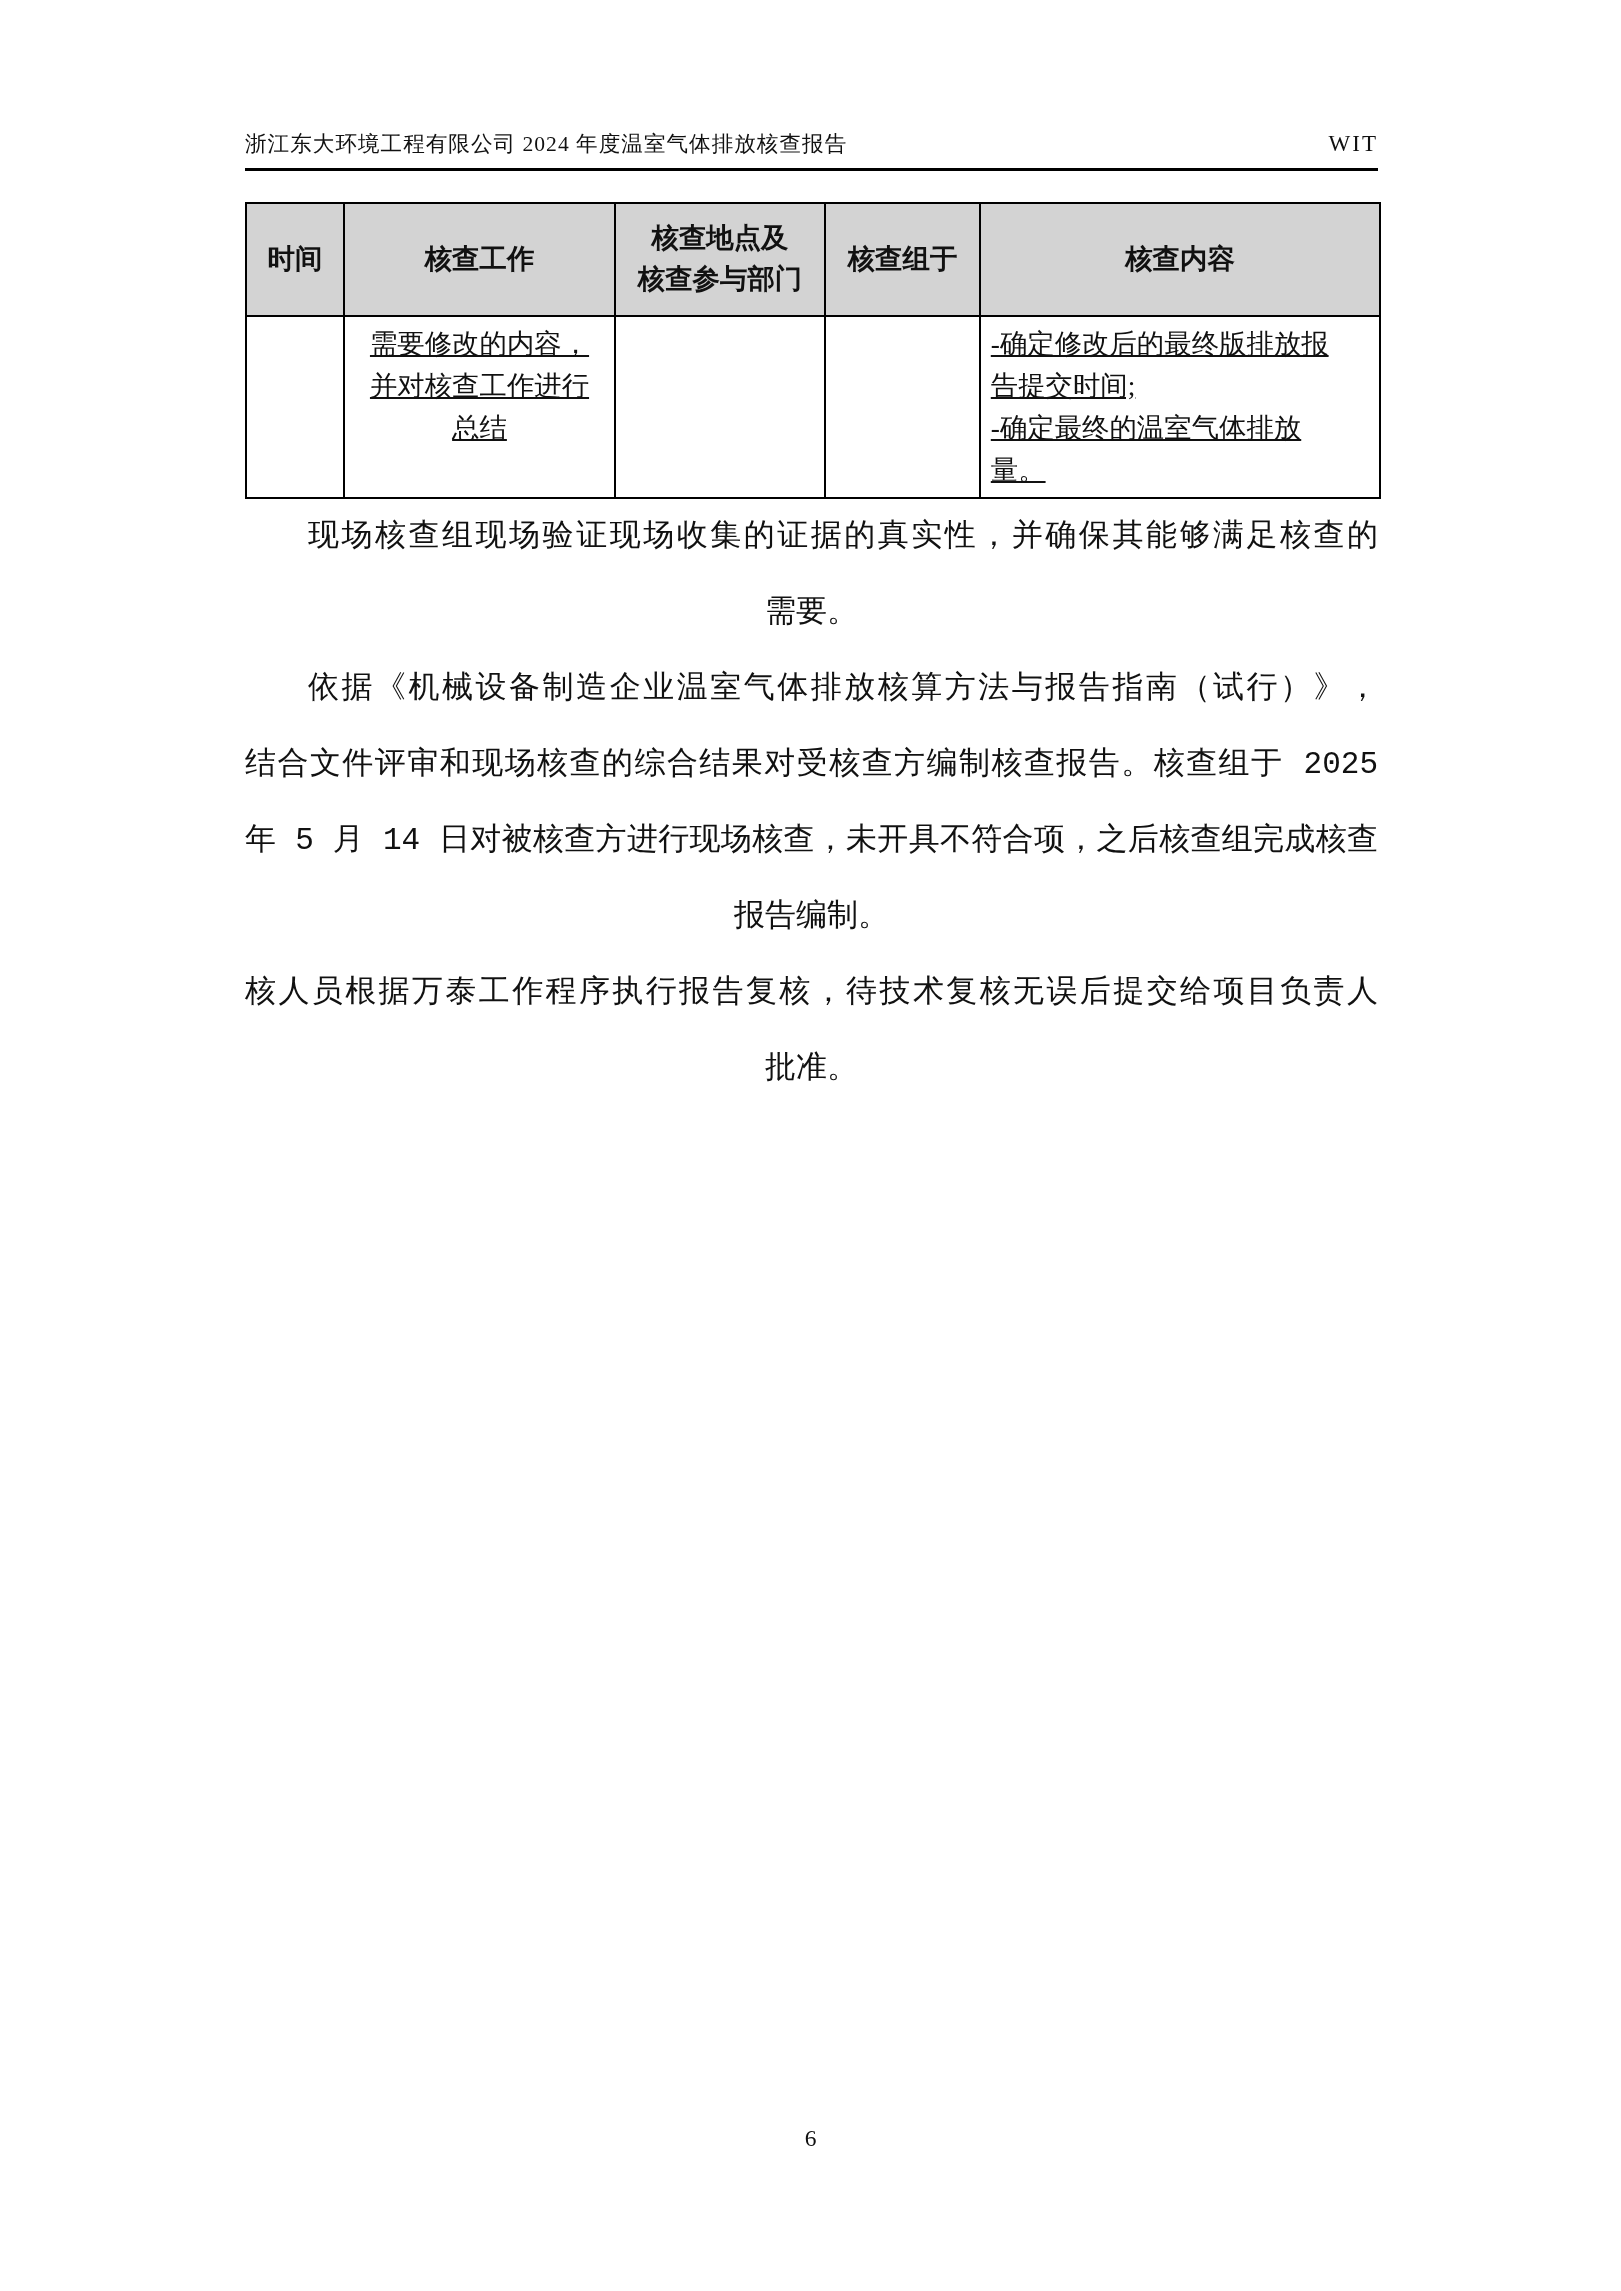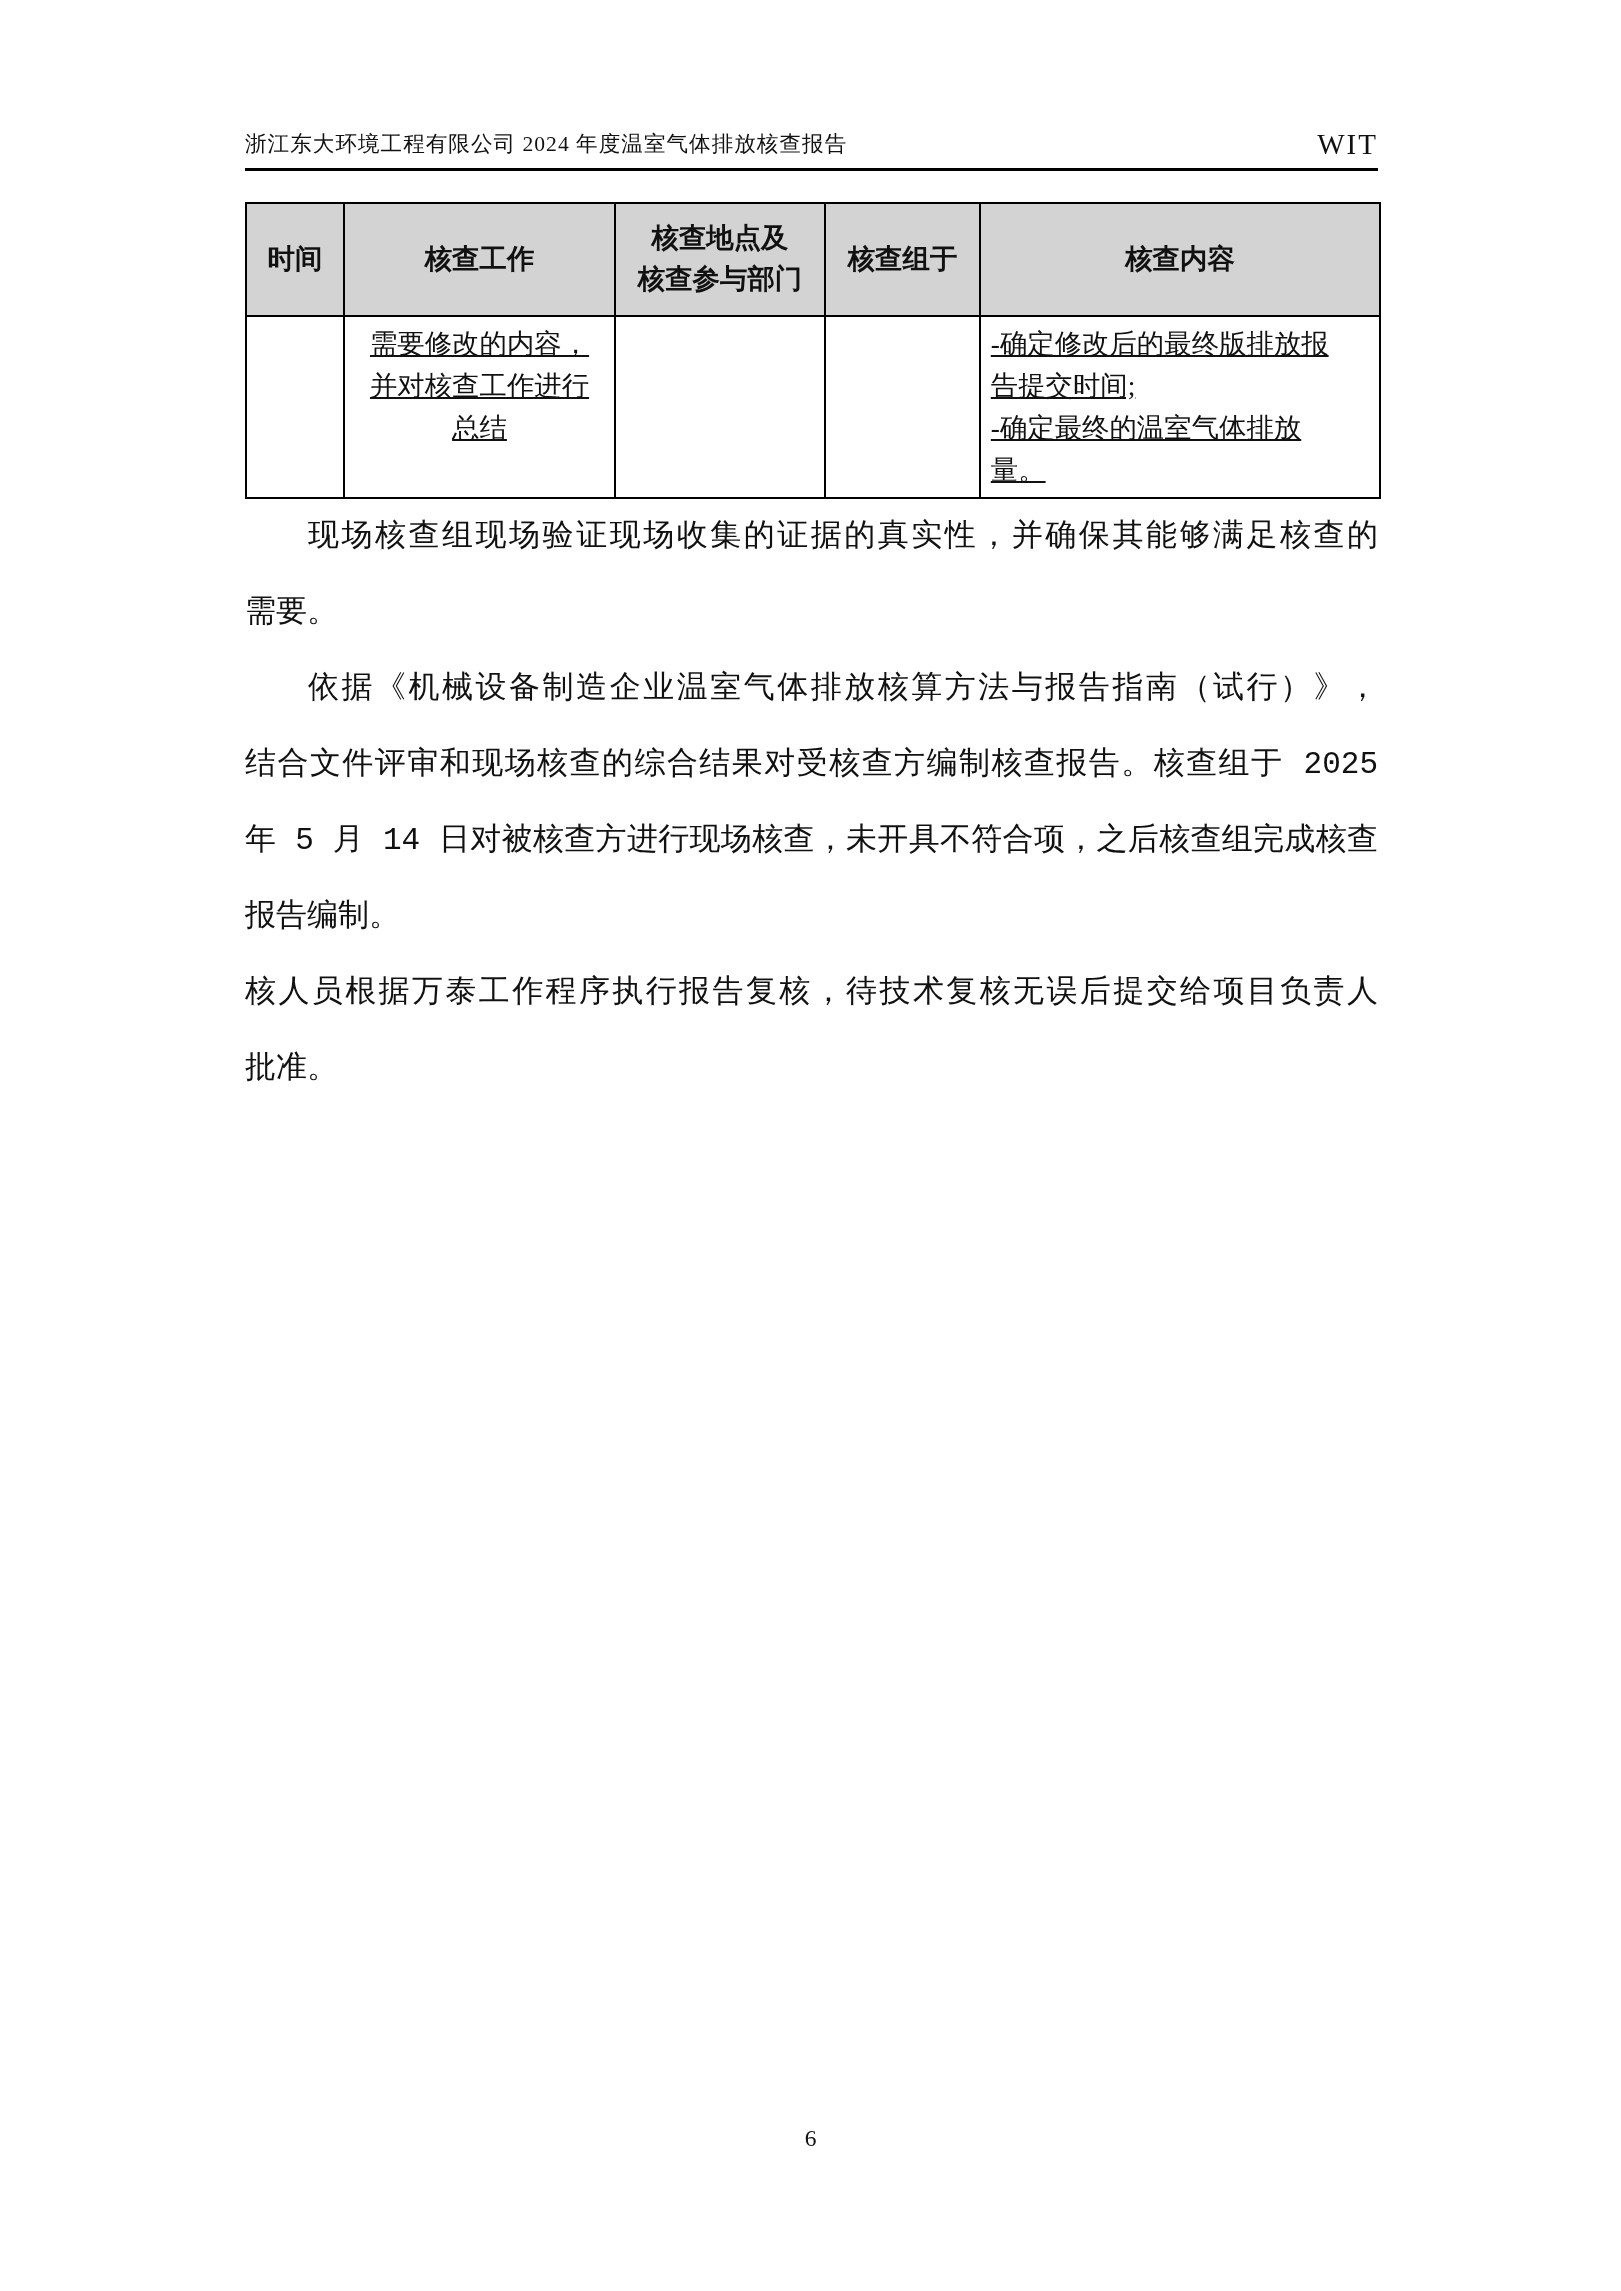--- a/index.html
+++ b/index.html
@@ -12,21 +12,21 @@
     font-family:"Liberation Serif","DejaVu Serif",serif;
     color:#111;
   }
   
   .doc-header{
     display:flex;justify-content:space-between;align-items:center;
     border-bottom:3.9px solid #000;
     padding-bottom:9.8px;
   }
   .doc-header-title{font-size:21.6px;line-height:28px;letter-spacing:1px;}
-  .doc-header-logo{font-size:29px;line-height:28px;letter-spacing:2px;}
+  .doc-header-logo{font-size:23px;line-height:28px;letter-spacing:2px;}
   
   table.vtable{
     width:1133px;
     margin-top:31px;
     border-collapse:collapse;
     border:2.9px solid #000;
     table-layout:fixed;
   }
   table.vtable th, table.vtable td{
     border:2px solid #000;
@@ -50,21 +50,21 @@
     padding:5.9px 9.8px;
     text-decoration:underline;
   }
   td.cell-center{text-align:center;}
   td.cell-left{text-align:left;padding-left:11.8px;padding-right:13.7px;}
   
   .body-text{width:1133px;font-size:31px;line-height:76px;font-family:Liberation Mono, monospace;}
   .para{margin:0;}
   .para .line{width:100%;}
   .line-justify{text-align:justify;text-align-last:justify;}
-  .line-plain{text-align:left;}
+  .line-plain{text-align:center;}
   .first-line{text-indent:63px;}
   .section-heading{
     margin:7.8px 0 21.6px 63px;
     font-size:34px;
     font-weight:bold;
     line-height:59px;
   }
   .para2{margin-top:0;}
   
   .page-number{

